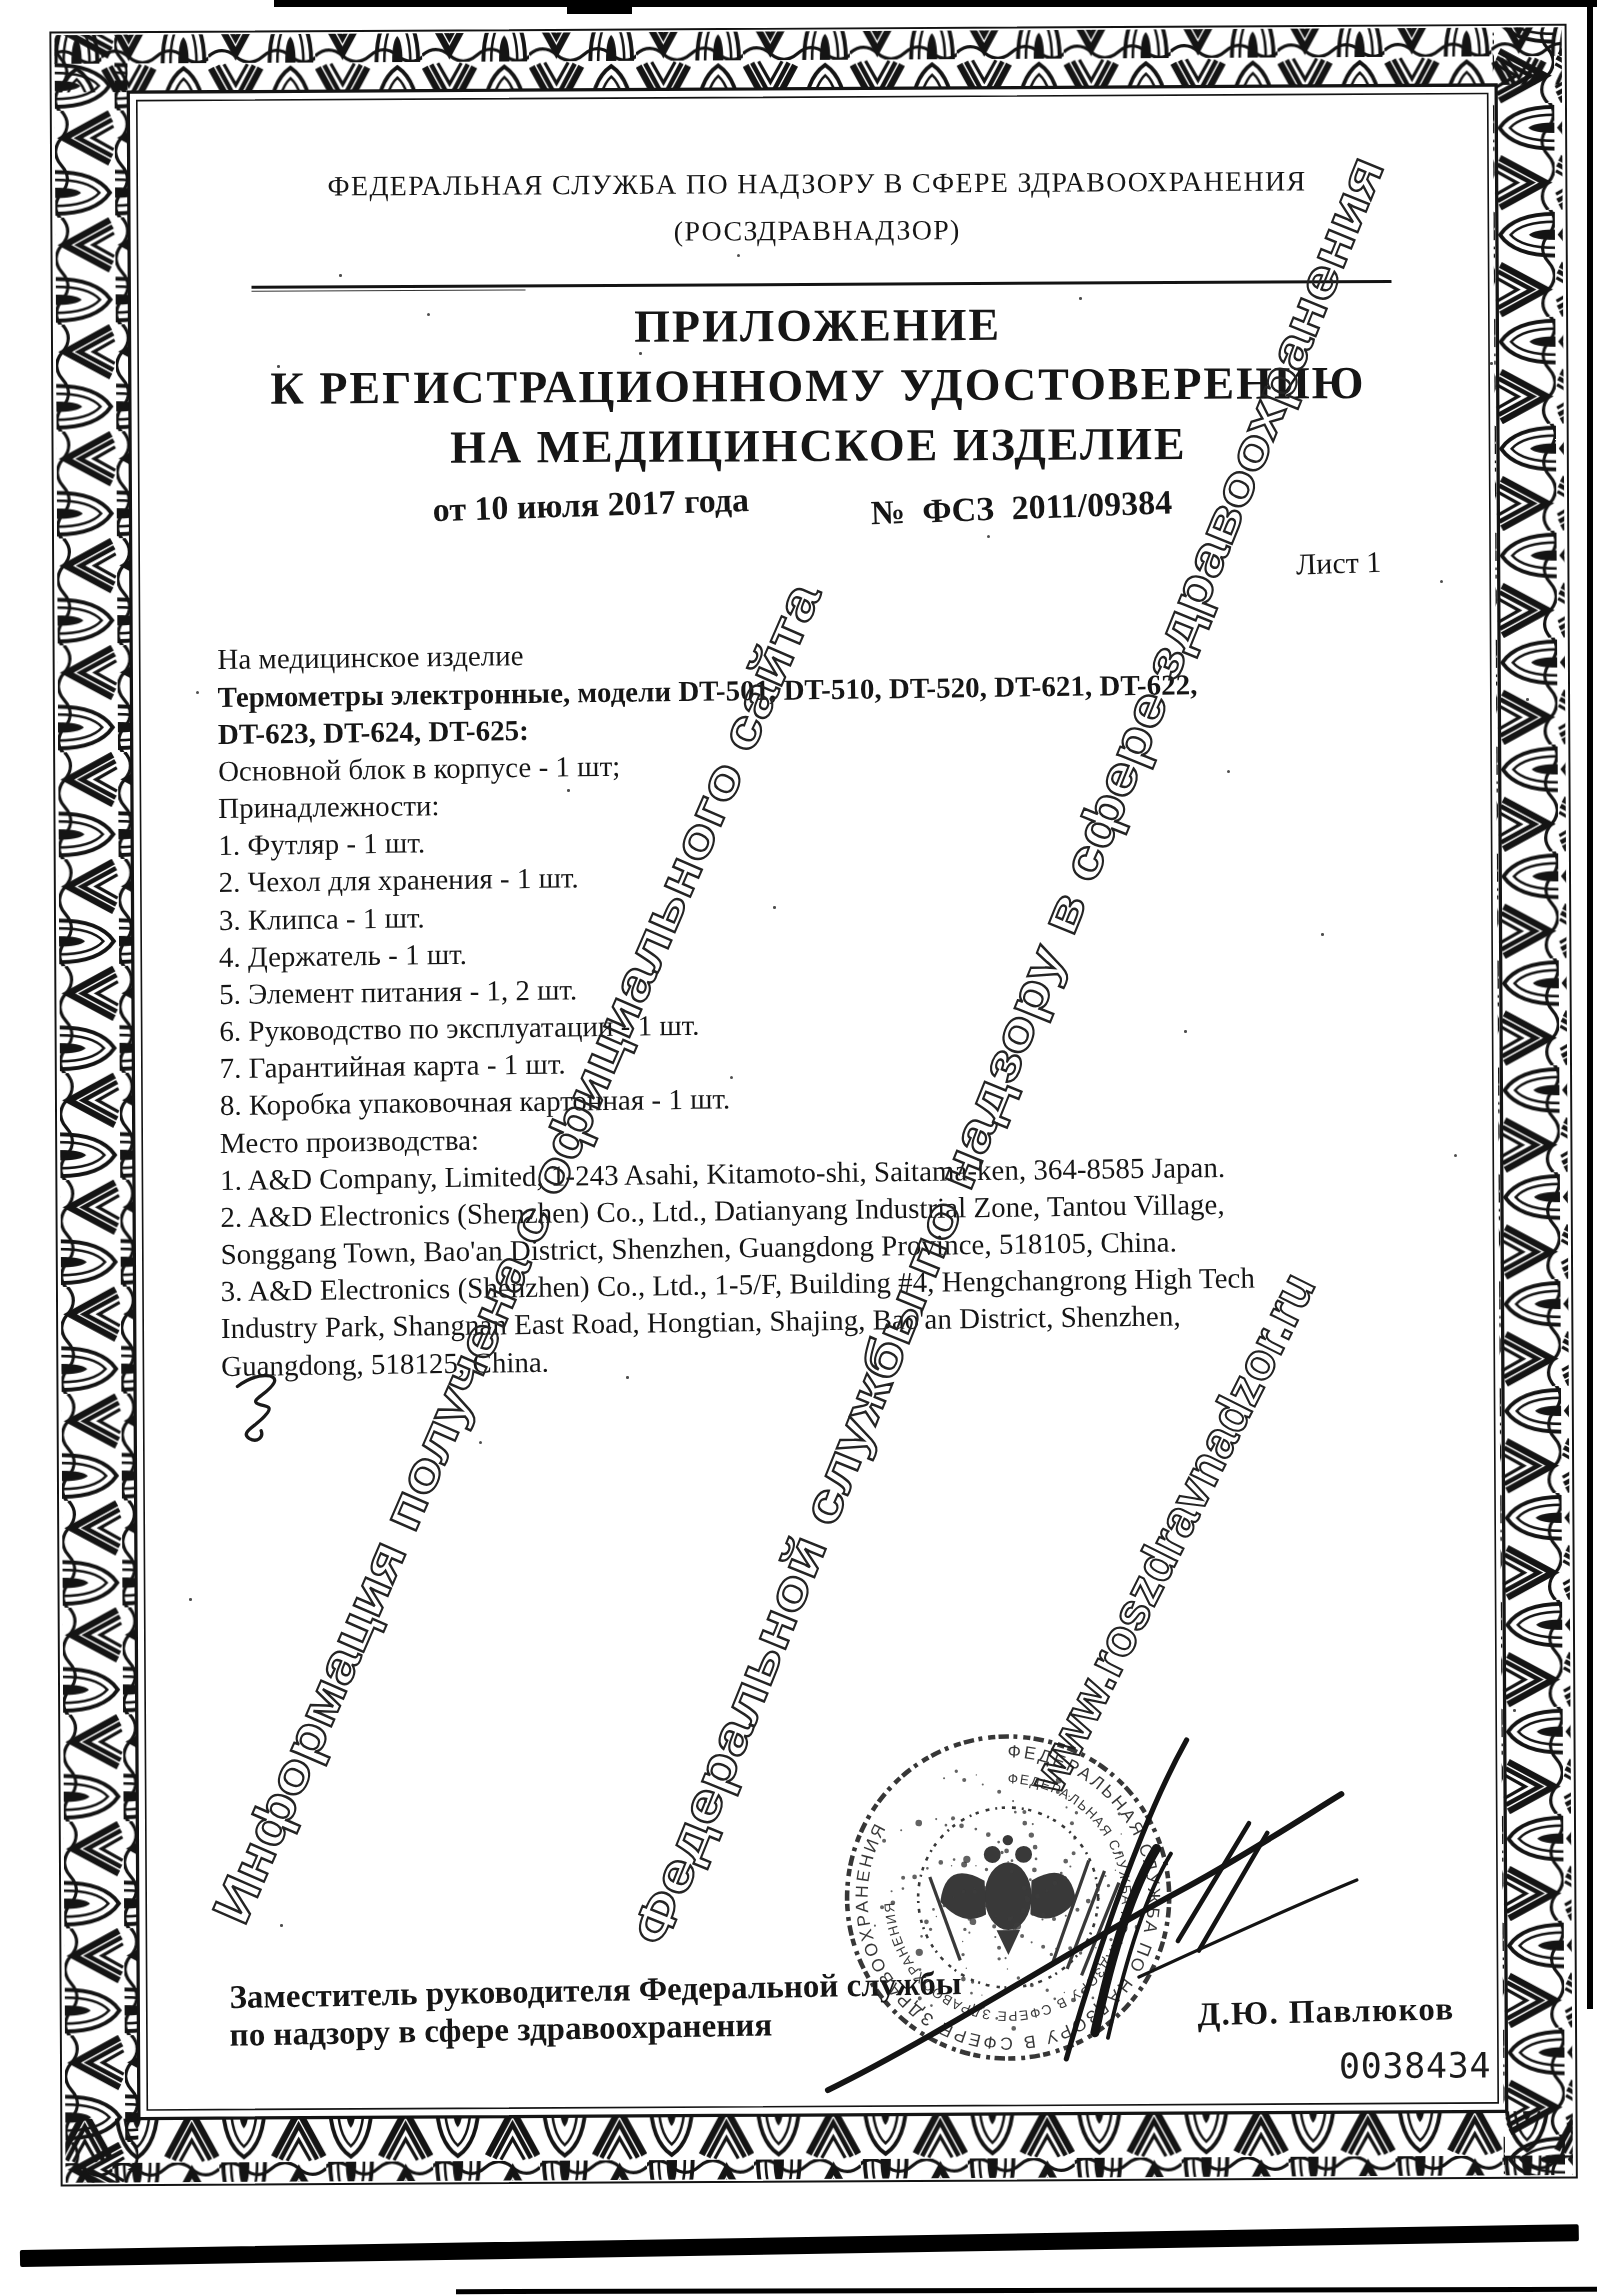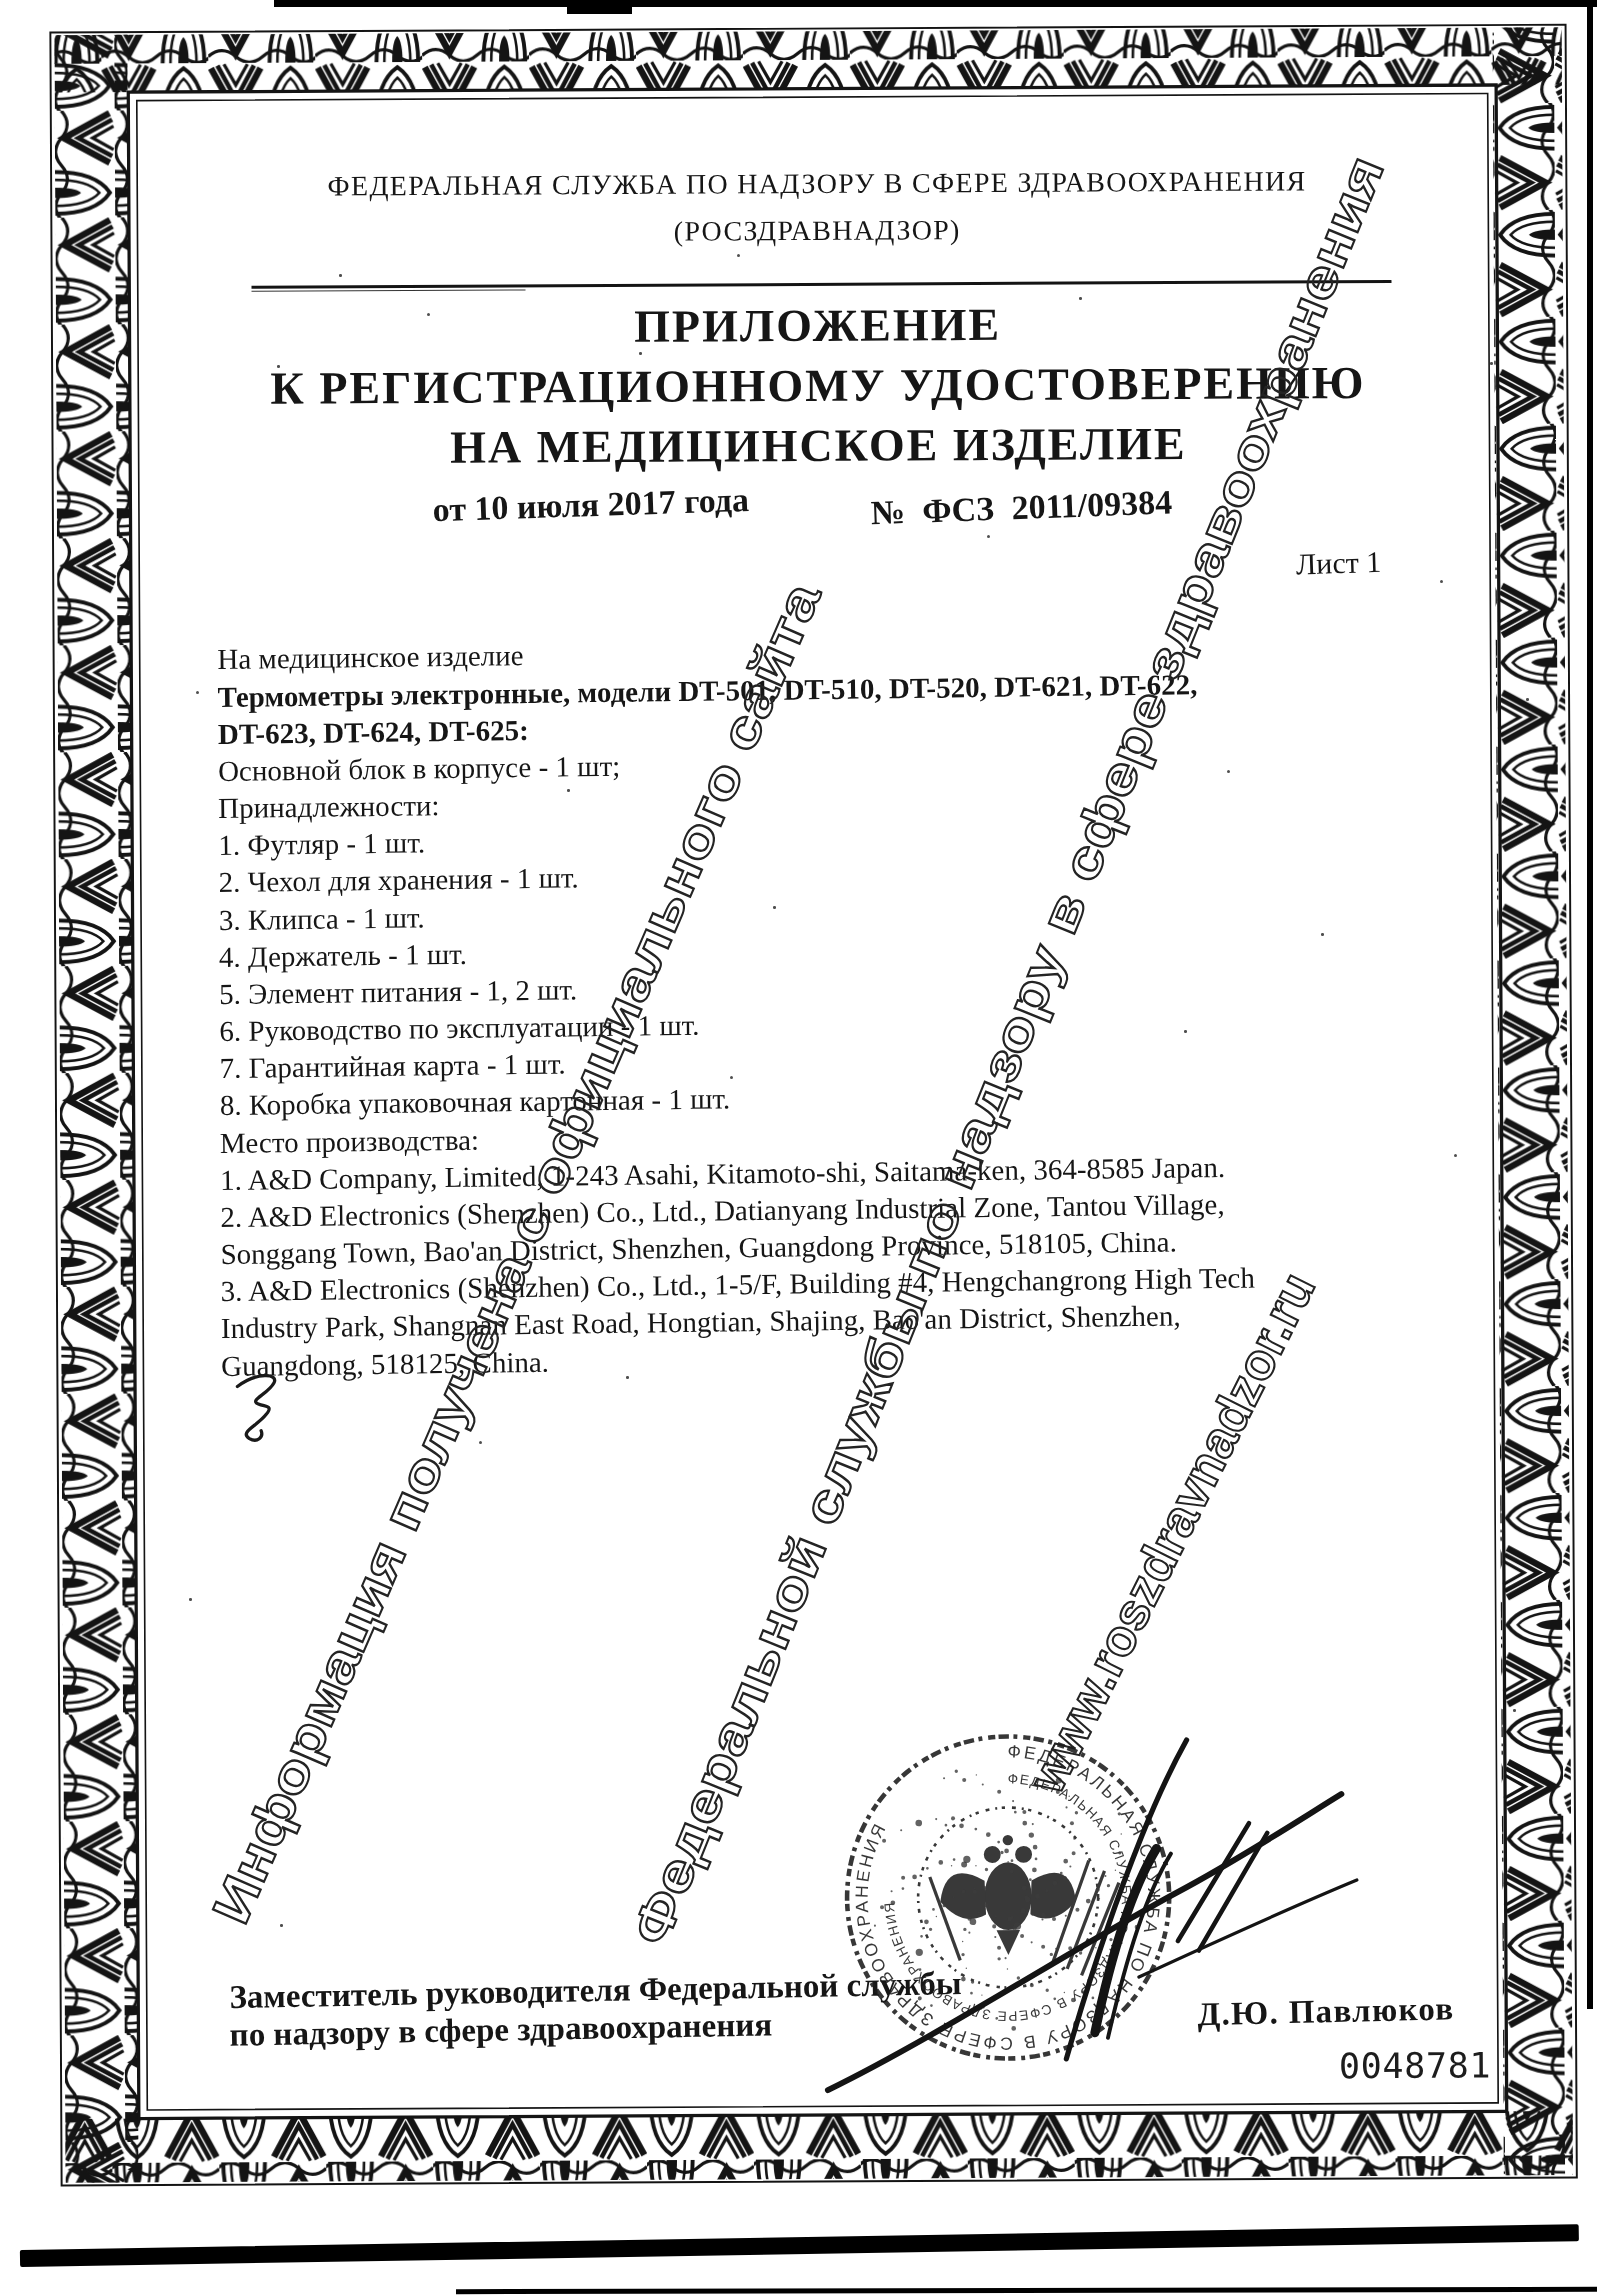--- a/index.html
+++ b/index.html
@@ -101,21 +101,21 @@
         <div class="bline" style="top: 1198px;">2. A&amp;D Electronics (Shenzhen) Co., Ltd., Datianyang Industrial Zone, Tantou Village,</div>
         <div class="bline" style="top: 1235px;">Songgang Town, Bao'an District, Shenzhen, Guangdong Province, 518105, China.</div>
         <div class="bline" style="top: 1272px;">3. A&amp;D Electronics (Shenzhen) Co., Ltd., 1-5/F, Building #4, Hengchangrong High Tech</div>
         <div class="bline" style="top: 1309px;">Industry Park, Shangnan East Road, Hongtian, Shajing, Bao'an District, Shenzhen,</div>
         <div class="bline" style="top: 1347px;">Guangdong, 518125, China.</div>
       </div>
 
     <div class="abs sig-title" style="left:225px;top:1971px;transform:rotate(-0.8deg);">Заместитель руководителя Федеральной службы</div>
     <div class="abs sig-title" style="left:225px;top:2010px;transform:rotate(-0.8deg);">по надзору в сфере здравоохранения</div>
     <div class="abs signer-name" style="left:1193px;top:1996px;transform:rotate(-1deg);">Д.Ю. Павлюков</div>
-    <div class="abs serial" style="left:1334px;top:2049px;">0048781</div>
+    <div class="abs serial" style="left:1334px;top:2049px;">0038434</div>
 
     <svg width="1597" height="2295" viewBox="0 0 2449 3520" aria-hidden="true">
       <g fill="none" stroke="#242424" stroke-width="3.2" font-weight="bold">
         <text font-size="80" transform="translate(368 2952) rotate(-66.3)" textLength="2230" lengthAdjust="spacingAndGlyphs">Информация получена с официального сайта</text>
         <text font-size="80" transform="translate(1012 2988) rotate(-67.7)" textLength="2950" lengthAdjust="spacingAndGlyphs">Федеральной службы по надзору в сфере здравоохранения</text>
         <text font-size="78" transform="translate(1618 2758) rotate(-63)" textLength="880" lengthAdjust="spacingAndGlyphs">www.roszdravnadzor.ru</text>
       </g>
 
       <path d="M 362 2122 C 392 2100 426 2102 418 2117 C 409 2134 379 2143 394 2149 C 406 2154 417 2151 406 2165 C 392 2183 364 2192 380 2202 C 392 2209 402 2200 398 2190" fill="none" stroke="#1a1a1a" stroke-width="5" stroke-linecap="round"></path>
 

